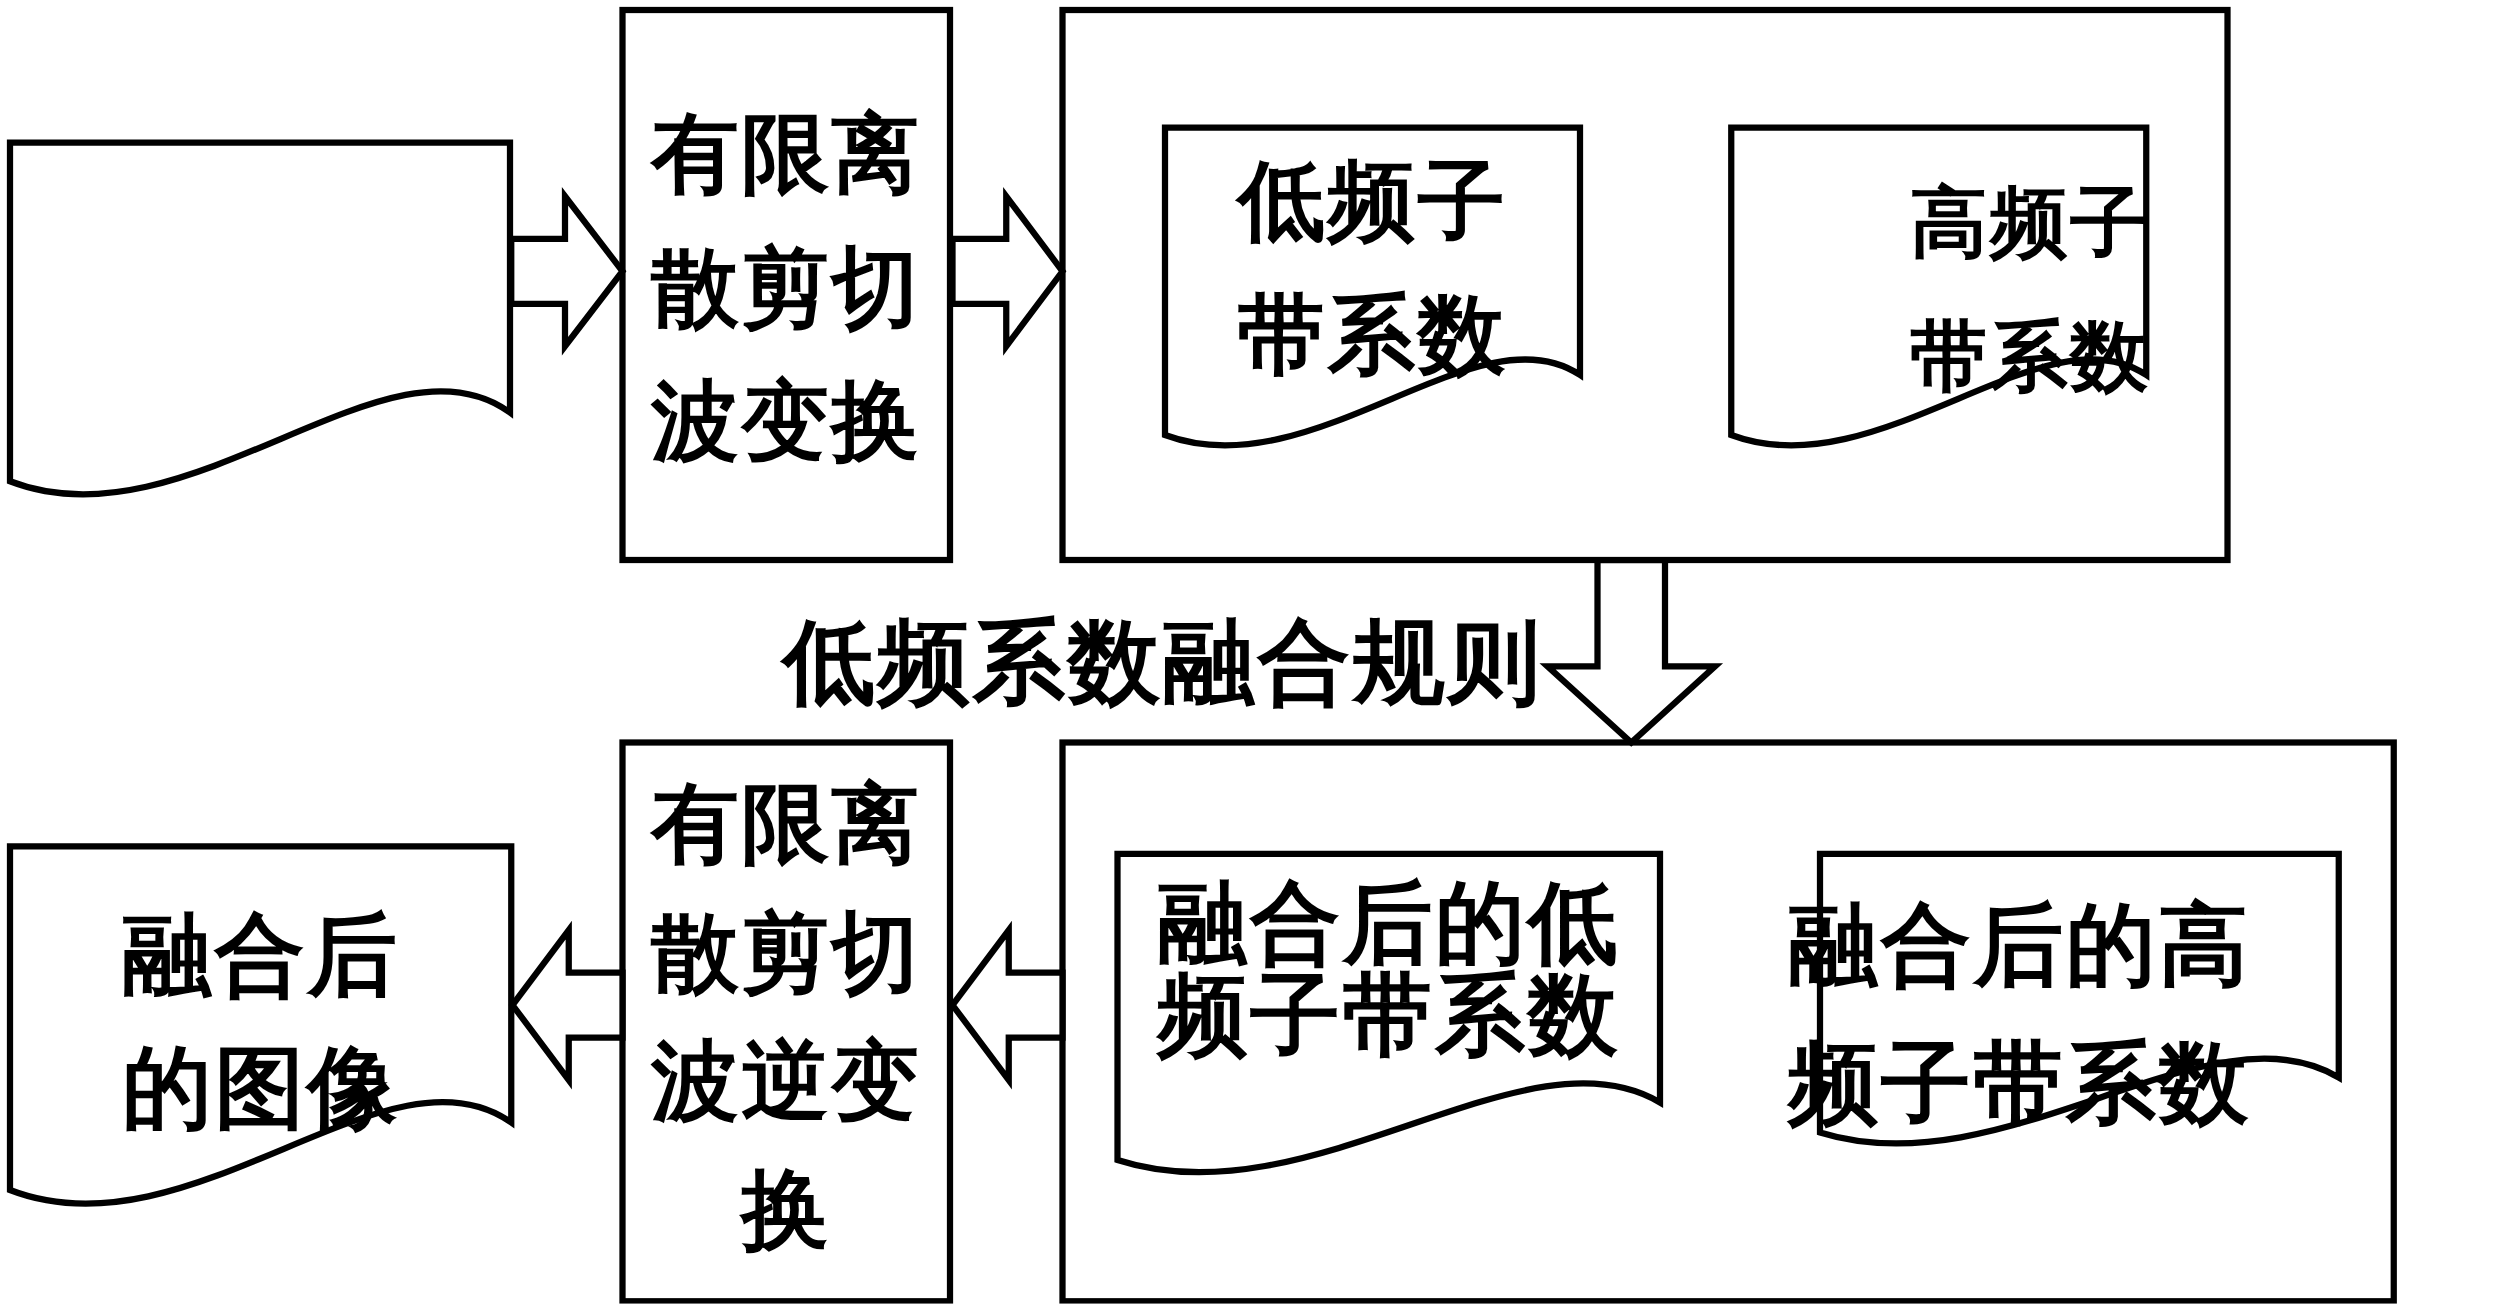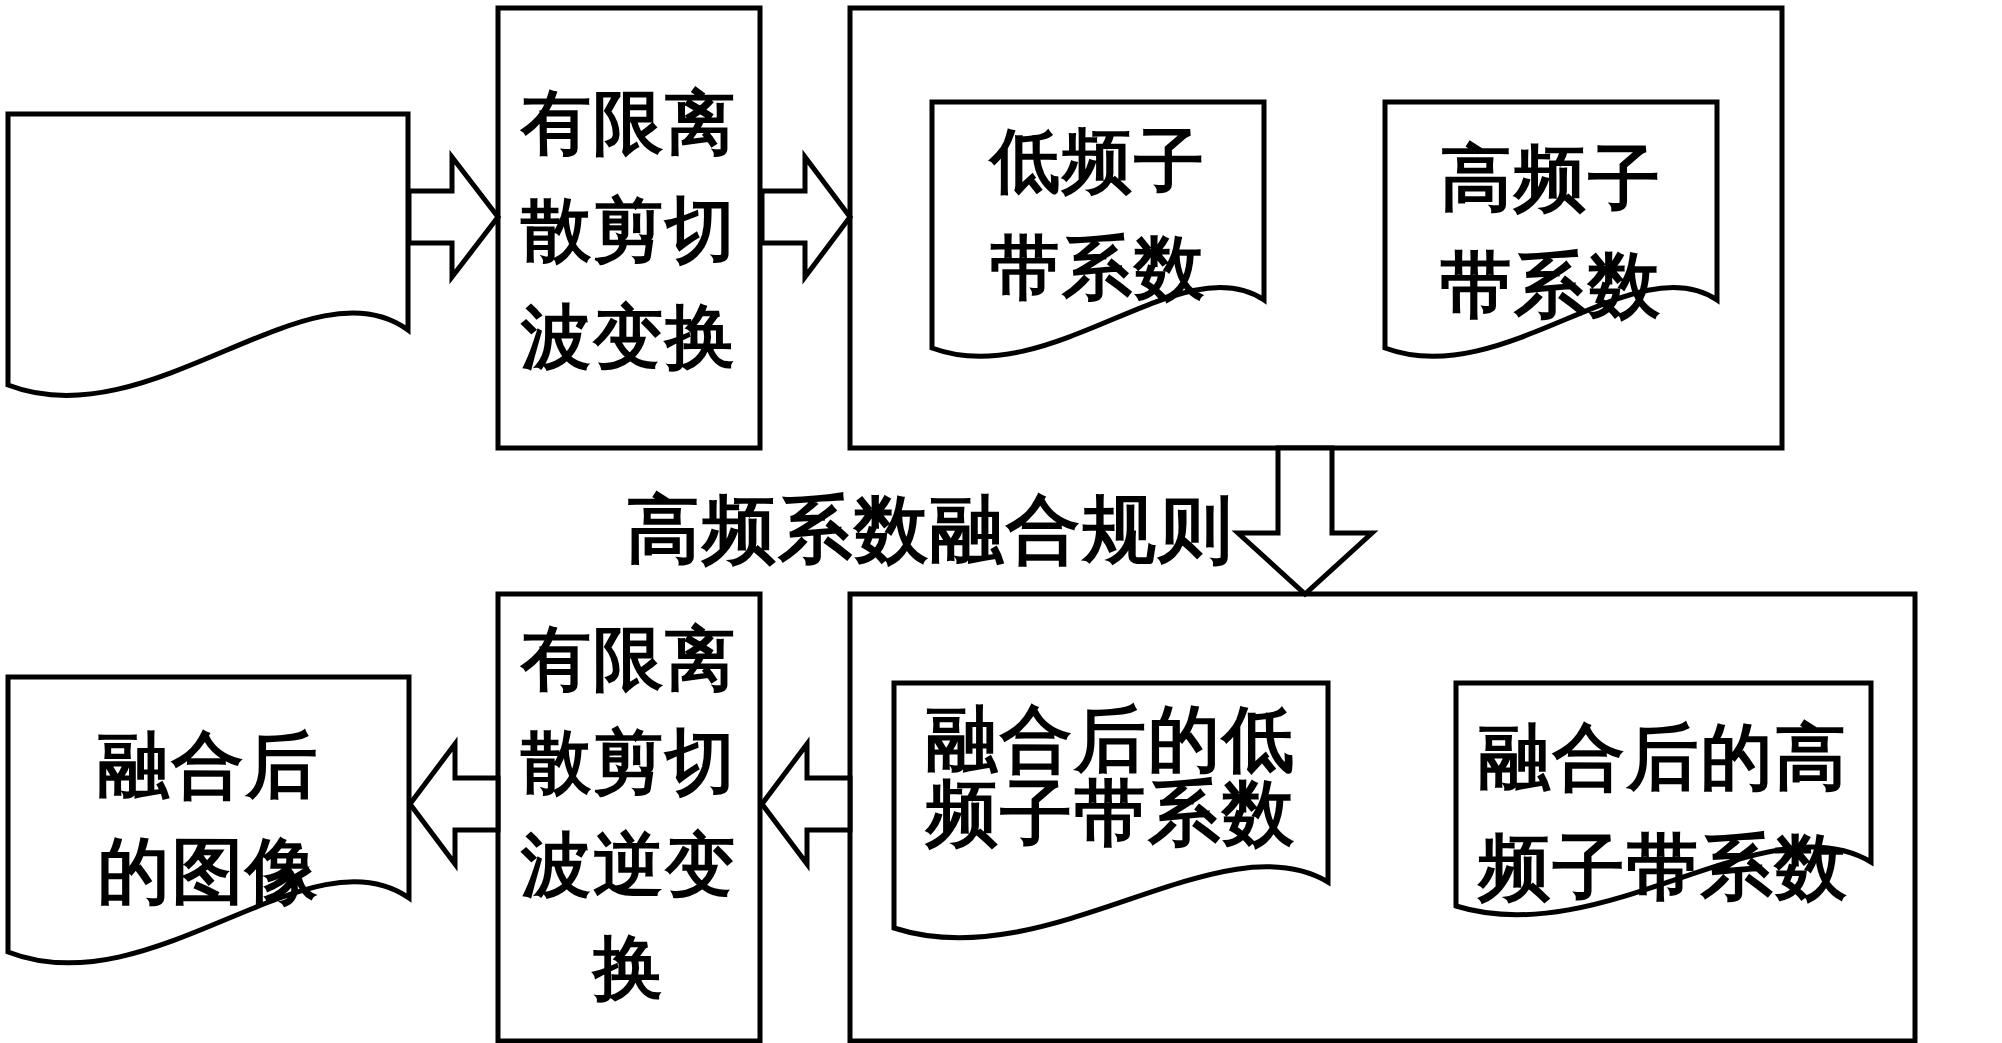--- a/index.html
+++ b/index.html
@@ -25,25 +25,25 @@
     color: #000000;
     font-weight: bold;
     text-align: center;
     white-space: pre-line;
     letter-spacing: 2px;
     pointer-events: none;
   }
   .lbl-source       { left: 8px;    top: 182px; width: 400px; font-size: 72px; line-height: 92px; }
   .lbl-fdst         { left: 498px;  top: 70px;  width: 262px; font-size: 70px; line-height: 107px; }
   .lbl-low-sub      { left: 932px;  top: 108px; width: 332px; font-size: 70px; line-height: 107px; }
-  .lbl-high-sub     { left: 1385px; top: 125px; width: 332px; font-size: 72px; line-height: 107px; }
+  .lbl-high-sub     { left: 1458px; top: 125px; width: 332px; font-size: 62px; line-height: 107px; }
   .lbl-low-rule     { left: 600px;  top: 490px; width: 660px; font-size: 74px; line-height: 80px; }
   .lbl-high-rule    { left: 1382px; top: 490px; width: 618px; font-size: 74px; line-height: 80px; }
   .lbl-fused-low    { left: 894px;  top: 702px; width: 434px; font-size: 72px; line-height: 74px; }
-  .lbl-fused-high   { left: 1456px; top: 702px; width: 415px; font-size: 72px; line-height: 110px; }
+  .lbl-fused-high   { left: 1408px; top: 702px; width: 415px; font-size: 72px; line-height: 110px; }
   .lbl-inverse      { left: 498px;  top: 608px; width: 262px; font-size: 70px; line-height: 103px; }
   .lbl-fused-image  { left: 8px;    top: 712px; width: 401px; font-size: 72px; line-height: 106px; }
 </style>
 </head>
 <body>
 
 <div class="canvas">
 
   <svg class="shapes" width="2002" height="1043" viewBox="0 0 2002 1043">
 
@@ -82,21 +82,21 @@
   <div class="label lbl-fdst">有限离
 散剪切
 波变换</div>
 
   <div class="label lbl-low-sub">低频子
 带系数</div>
 
   <div class="label lbl-high-sub">高频子
 带系数</div>
 
-  <div class="label lbl-low-rule">高频系数融合规则</div>
+  <div class="label lbl-low-rule">低频系数融合规则</div>
 
 
   <div class="label lbl-fused-low">融合后的低
 频子带系数</div>
 
   <div class="label lbl-fused-high">融合后的高
 频子带系数</div>
 
   <div class="label lbl-inverse">有限离
 散剪切

